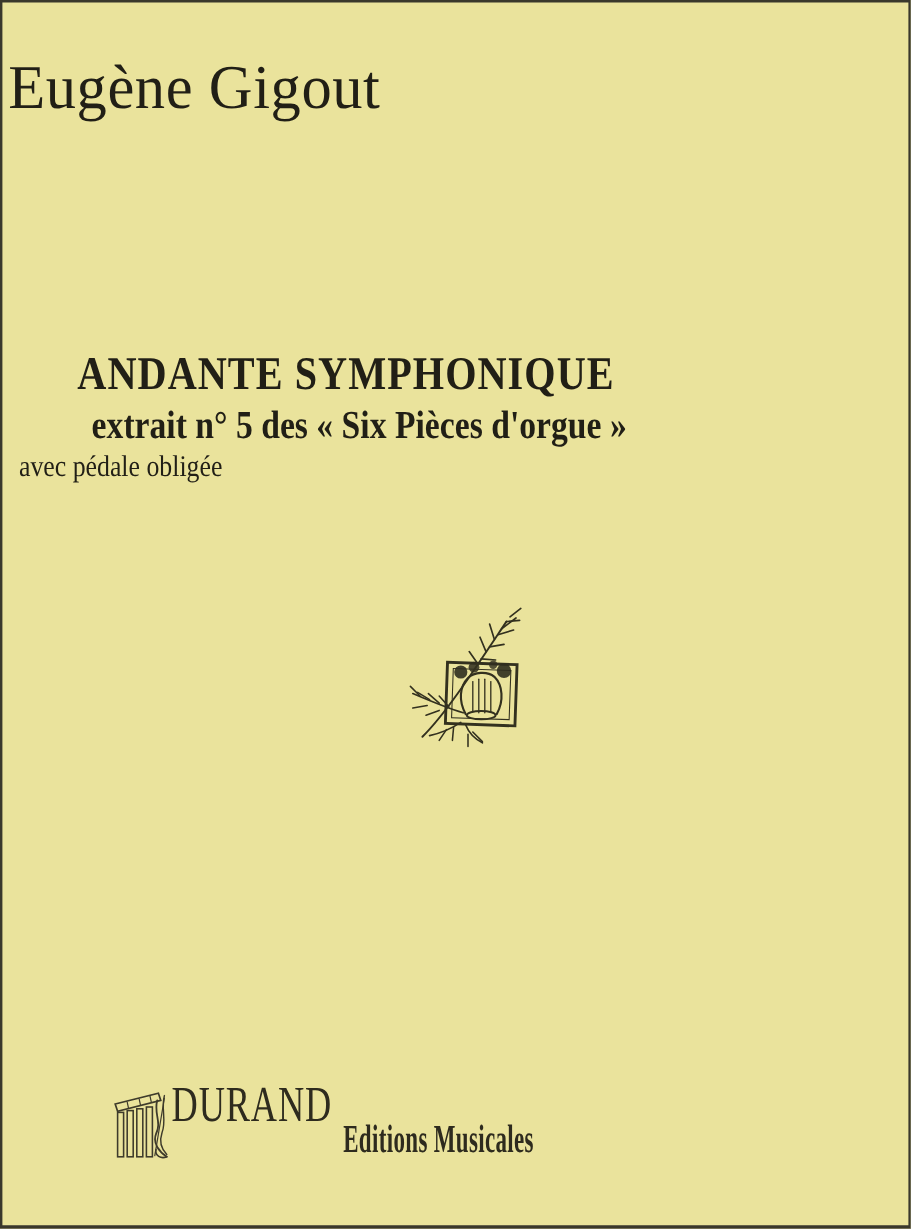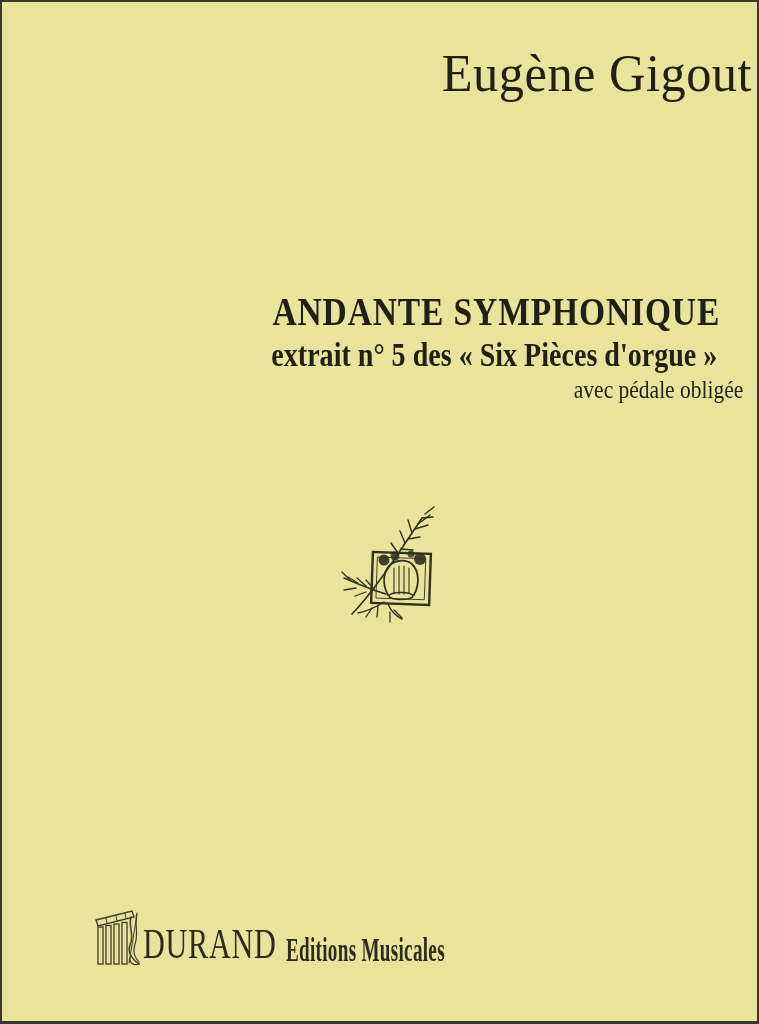--- a/index.html
+++ b/index.html
@@ -13,42 +13,42 @@
     position:relative;
     width:759px;height:1024px;
     box-sizing:border-box;
     background:var(--bg);
     border:2px solid var(--border);
     border-bottom-width:3px;
     overflow:hidden;
     font-family:"Liberation Serif","DejaVu Serif",serif;
     color:var(--ink);
   }
-  .center-line{position:absolute;left:0;right:0;text-align:right;white-space:nowrap;}
+  .center-line{position:absolute;left:0;right:0;text-align:left;white-space:nowrap;}
   .composer{
     top:46px;font-size:52px;line-height:1;letter-spacing:0.5px;
   }
   .composer .scale{display:inline-block;transform:scaleX(0.97);transform-origin:center;}
   .title{
-    top:290px;font-size:39px;line-height:1;font-weight:bold;
+    top:290px;font-size:39px;line-height:1;font-weight:bold;padding-left:26px;
   }
   .title .scale{display:inline-block;transform:scaleX(0.86);transform-origin:center;letter-spacing:1px;}
   .subtitle{
-    top:337px;font-size:33px;line-height:1;font-weight:bold;
+    top:337px;font-size:33px;line-height:1;font-weight:bold;padding-left:35px;
   }
   .subtitle .scale{display:inline-block;transform:scaleX(0.85);transform-origin:center;}
   .instrumentation{
     top:375px;font-size:25px;line-height:1;text-decoration:underline;
   }
   .instrumentation .scale{display:inline-block;transform:scaleX(0.86);transform-origin:center;}
   .ornament{position:absolute;left:330px;top:500px;width:115px;height:122px;}
   .publisher-row{position:absolute;left:0;top:0;width:100%;height:0;}
   .durand-logo{position:absolute;left:92px;top:906px;width:46px;height:60px;}
   .durand-name{
-    position:absolute;left:141px;top:921px;
+    position:absolute;left:141px;top:898px;
     font-size:42px;line-height:1;letter-spacing:1px;color:#2E2B1E;
     white-space:nowrap;
   }
   .durand-name .scale{display:inline-block;transform:scaleX(0.72);transform-origin:left center;}
   .editions{
     position:absolute;left:284px;top:932px;
     font-size:33px;line-height:1;color:#2E2B1E;
     white-space:nowrap;
     font-weight:bold;
   }

